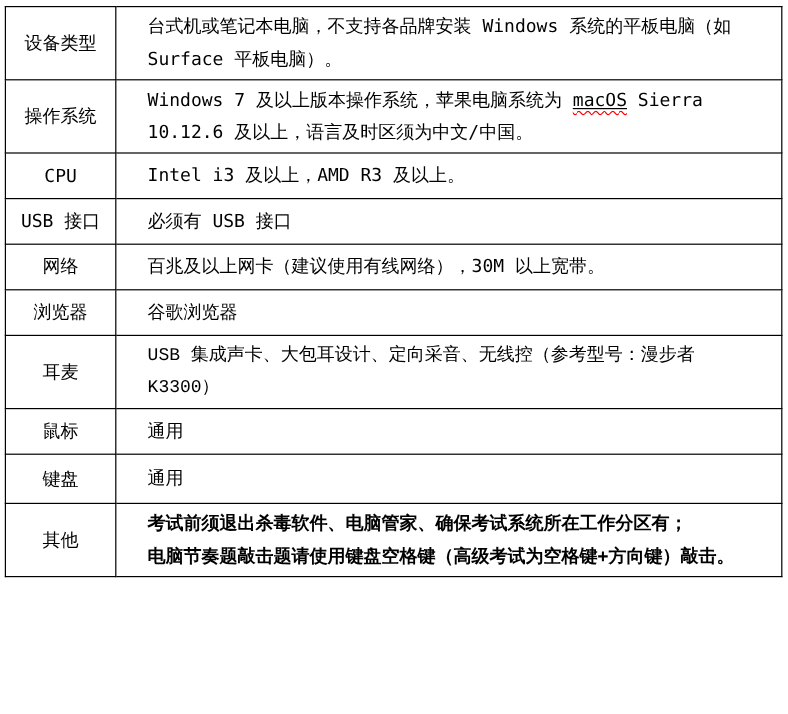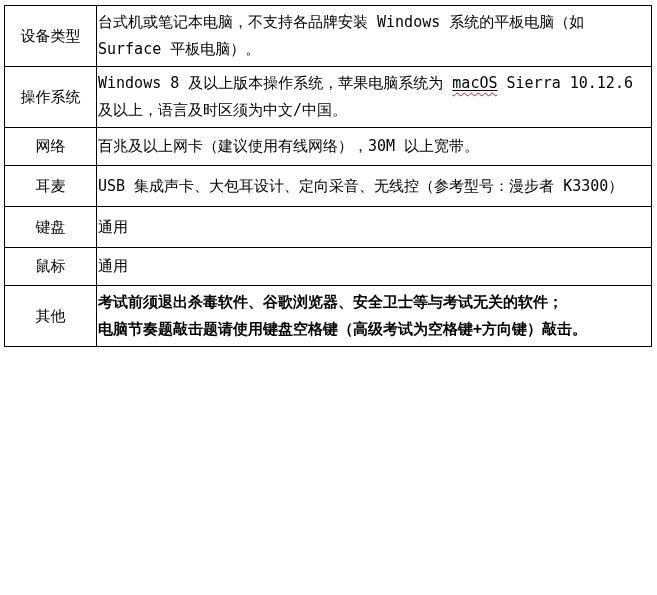--- a/index.html
+++ b/index.html
@@ -33,27 +33,27 @@
     vertical-align: middle;
     box-sizing: border-box;
   }
   td.cell-label {
     text-align: center;
     padding: 2px 3px;
     letter-spacing: 0px;
   }
   td.cell-content {
     text-align: left;
-    padding: 3px 8px 3px 1px;
+    padding: 3px 8px 3px 26px;
     line-height: 27px;
   }
   tr.row { height: 38px; margin-left: 16px; }
   tr.row-tall-1 { height: 50px; }
   tr.row-tall-2 { height: 56px; }
-  tr.row-mid    { height: 41px; }
+  tr.row-mid    { height: 41px; font-family: Liberation Mono, monospace; }
   tr.row-tall-3 { height: 55px; }
   tr.row-bold td.cell-content { font-weight: bold; }
   
   .spell-wavy {
     text-decoration-line: underline;
     text-decoration-style: wavy;
     text-decoration-color: #ff0000;
     text-decoration-thickness: 1px;
     text-underline-offset: 4px;
   }
@@ -74,40 +74,52 @@
       <col class="c-label">
       <col class="c-content">
     </colgroup>
     <tbody>
       <tr class="row row-tall-1">
         <td class="cell-label">设备类型</td>
         <td class="cell-content">台式机或笔记本电脑，不支持各品牌安装 Windows 系统的平板电脑（如 Surface 平板电脑）。</td>
       </tr>
       <tr class="row row-tall-2">
         <td class="cell-label">操作系统</td>
-        <td class="cell-content"><span>Windows 8 及以上版本操作系统，苹果电脑系统为 </span><span class="spell-wavy"><span class="spell-solid">macOS</span></span><span> Sierra 10.12.6 及以上，语言及时区须为中文/中国。</span></td>
+        <td class="cell-content"><span>Windows 7 及以上版本操作系统，苹果电脑系统为 </span><span class="spell-wavy"><span class="spell-solid">macOS</span></span><span> Sierra 10.12.6 及以上，语言及时区须为中文/中国。</span></td>
+      </tr>
+      <tr class="row">
+        <td class="cell-label">CPU</td>
+        <td class="cell-content">Intel i3 及以上，AMD R3 及以上。</td>
+      </tr>
+      <tr class="row">
+        <td class="cell-label">USB 接口</td>
+        <td class="cell-content">必须有 USB 接口</td>
       </tr>
       <tr class="row">
         <td class="cell-label">网络</td>
         <td class="cell-content">百兆及以上网卡（建议使用有线网络），30M 以上宽带。</td>
       </tr>
+      <tr class="row">
+        <td class="cell-label">浏览器</td>
+        <td class="cell-content">谷歌浏览器</td>
+      </tr>
       <tr class="row row-mid">
         <td class="cell-label">耳麦</td>
         <td class="cell-content">USB 集成声卡、大包耳设计、定向采音、无线控（参考型号：漫步者 K3300）</td>
+      </tr>
+      <tr class="row">
+        <td class="cell-label">鼠标</td>
+        <td class="cell-content">通用</td>
       </tr>
       <tr class="row row-mid">
         <td class="cell-label">键盘</td>
         <td class="cell-content">通用</td>
       </tr>
-      <tr class="row">
-        <td class="cell-label">鼠标</td>
-        <td class="cell-content">通用</td>
-      </tr>
       <tr class="row row-tall-3 row-bold">
         <td class="cell-label">其他</td>
         <td class="cell-content">
-          <div>考试前须退出杀毒软件、谷歌浏览器、安全卫士等与考试无关的软件；</div>
+          <div>考试前须退出杀毒软件、电脑管家、确保考试系统所在工作分区有；</div>
           <div>电脑节奏题敲击题请使用键盘空格键（高级考试为空格键+方向键）敲击。</div>
         </td>
       </tr>
     </tbody>
   </table>
 </div>
 
 </body></html>

